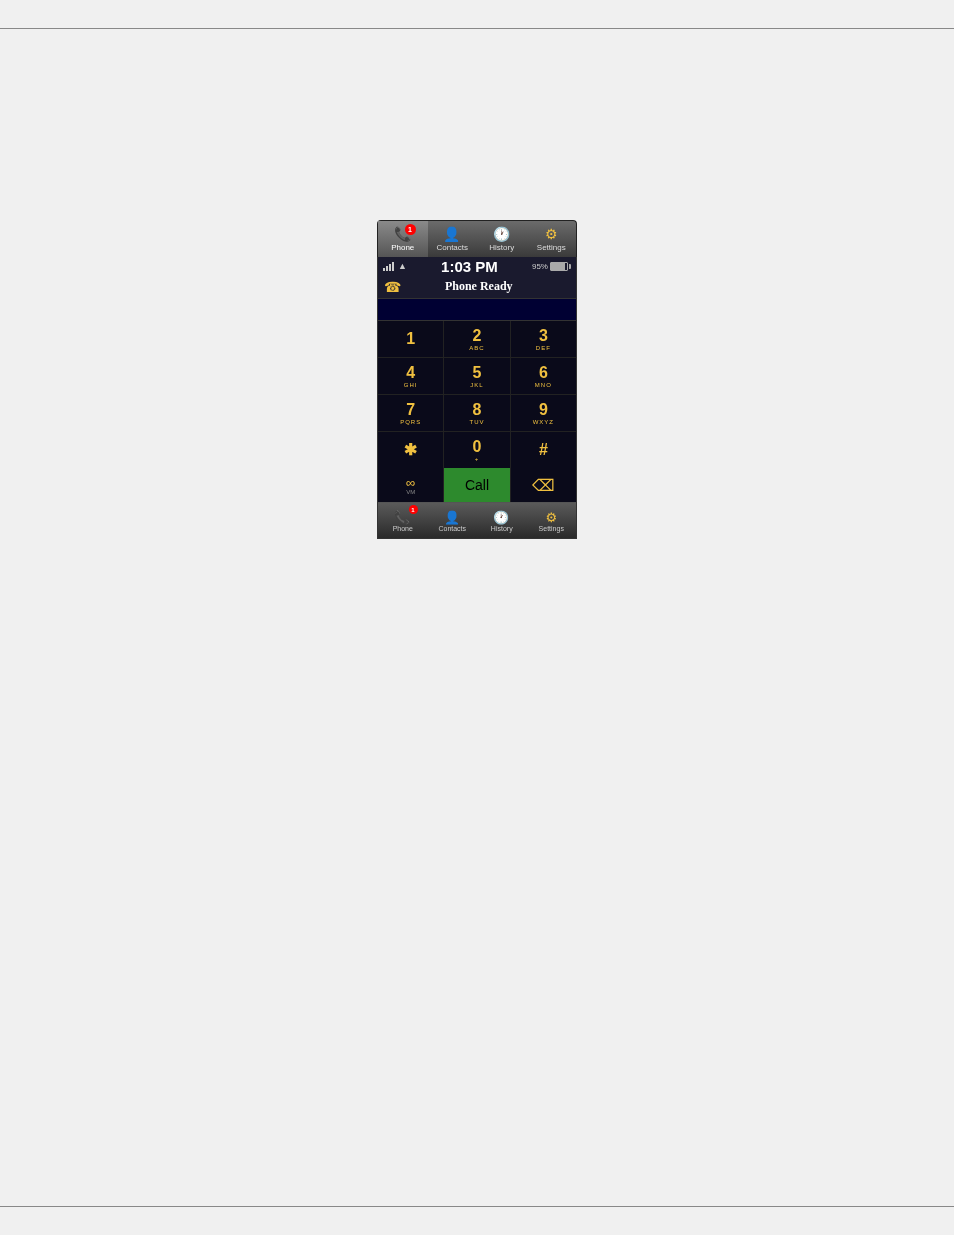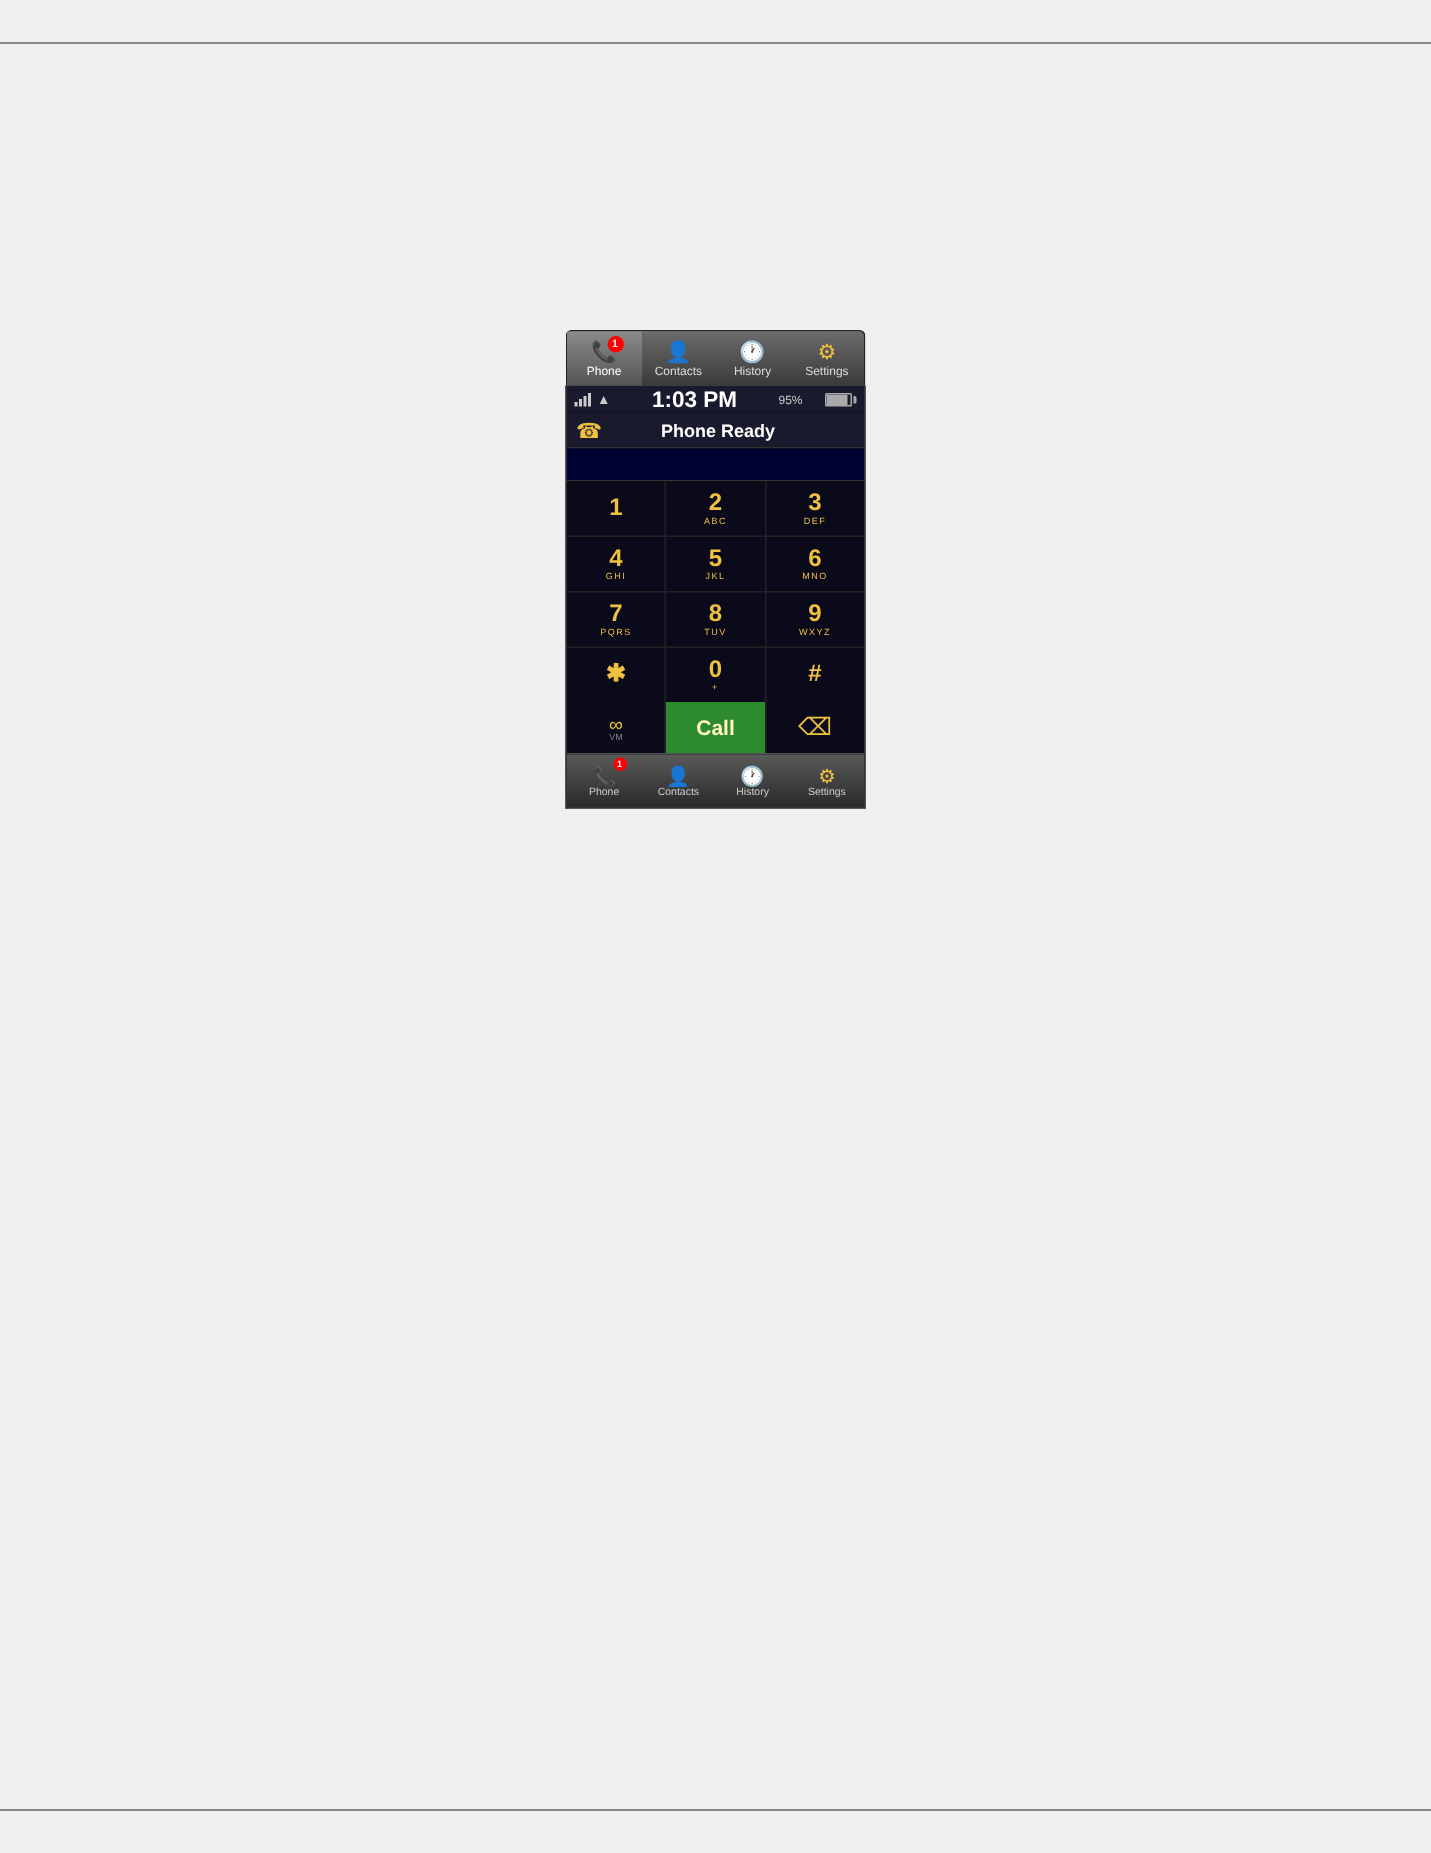--- a/index.html
+++ b/index.html
@@ -123,21 +123,21 @@
 
     .status-time {
       font-size: 15px;
       color: #fff;
       font-weight: bold;
     }
 
     .status-right {
       display: flex;
       align-items: center;
-      gap: 15px;
+      gap: 2px;
       font-size: 8px;
       color: #ccc;
     }
 
     .battery {
       display: flex;
       align-items: center;
     }
     .battery-body {
       width: 18px;
@@ -176,20 +176,21 @@
       margin-right: 6px;
     }
 
     .header-title {
       font-size: 12px;
       font-weight: bold;
       color: #fff;
       flex: 1;
       text-align: center;
       margin-right: 20px;
+      font-family: Liberation Serif, serif;
     }
 
     
     .display-area {
       background: #000033;
       height: 22px;
       border-bottom: 1px solid #333;
     }
 
     
@@ -252,22 +253,22 @@
       cursor: pointer;
       min-height: 34px;
     }
 
     .action-key.call-btn {
       background: #2d8a2d;
     }
 
     .action-key .call-label {
       font-size: 14px;
-      font-weight: bold;
-      color: #fef9c3;
+      font-weight: normal;
+      color: #000000;
     }
 
     .backspace-icon {
       font-size: 16px;
       color: #f0c040;
     }
 
     .vm-icon {
       font-size: 13px;
       color: #f0c040;

